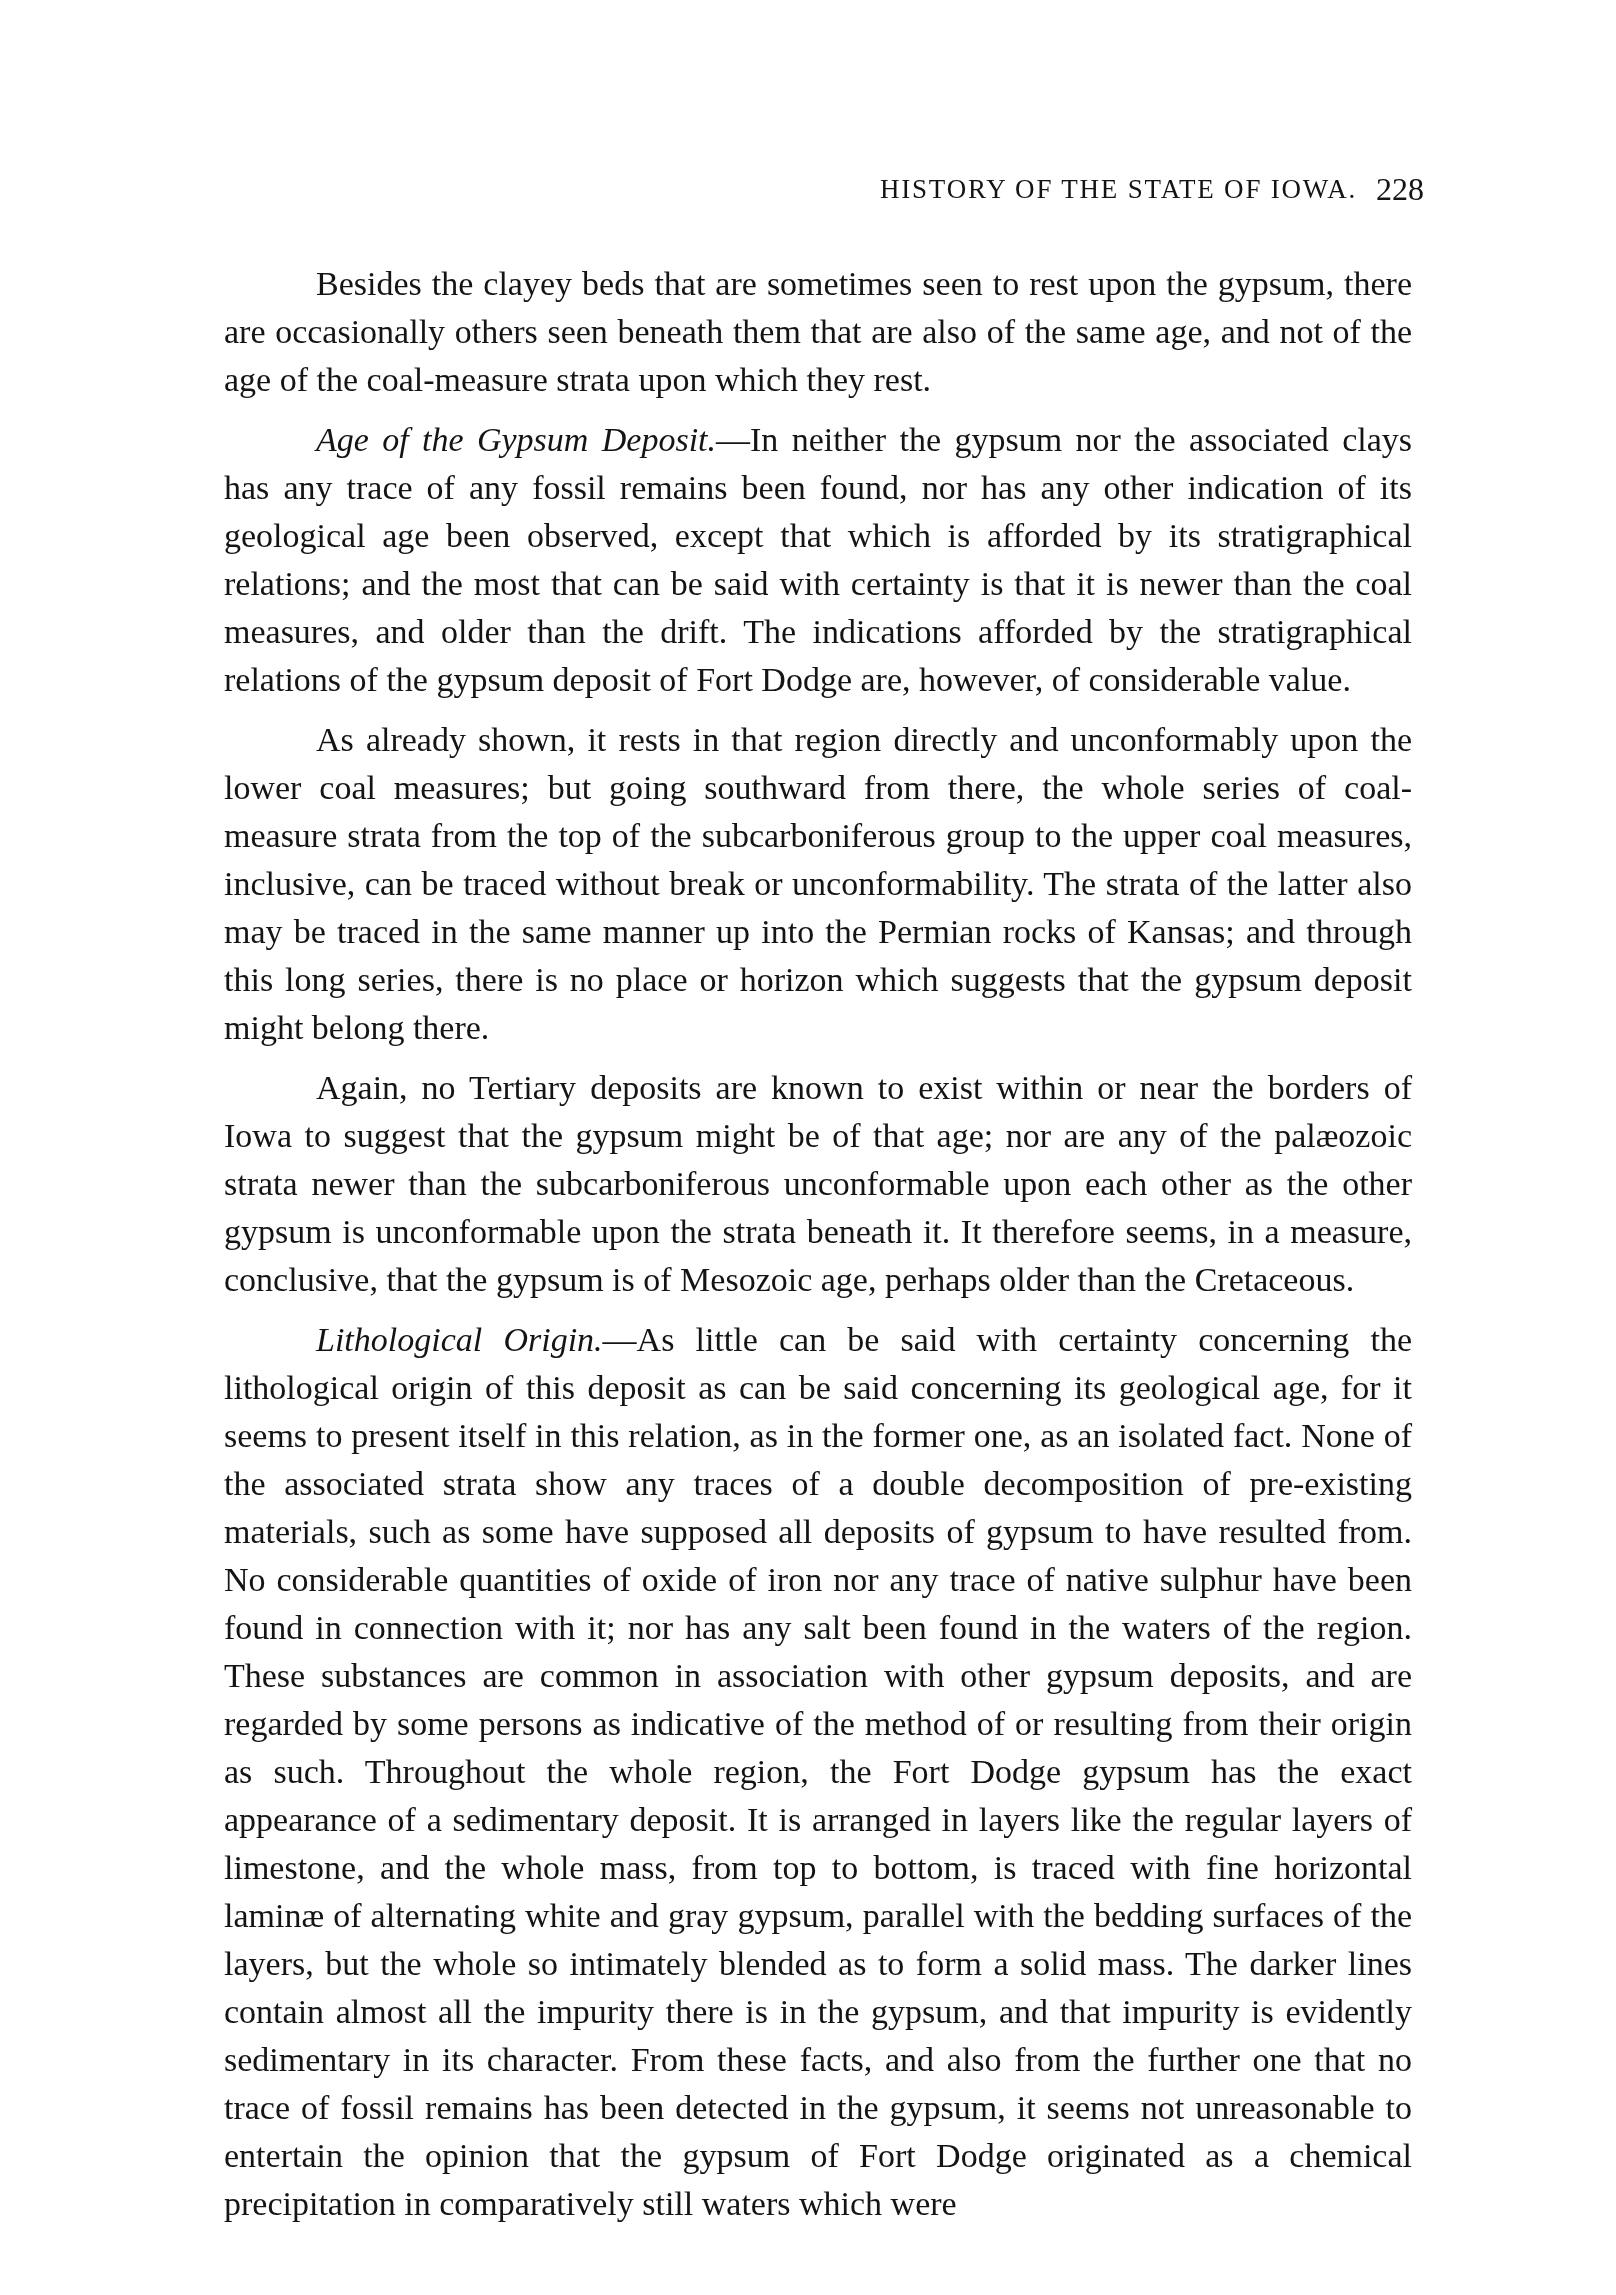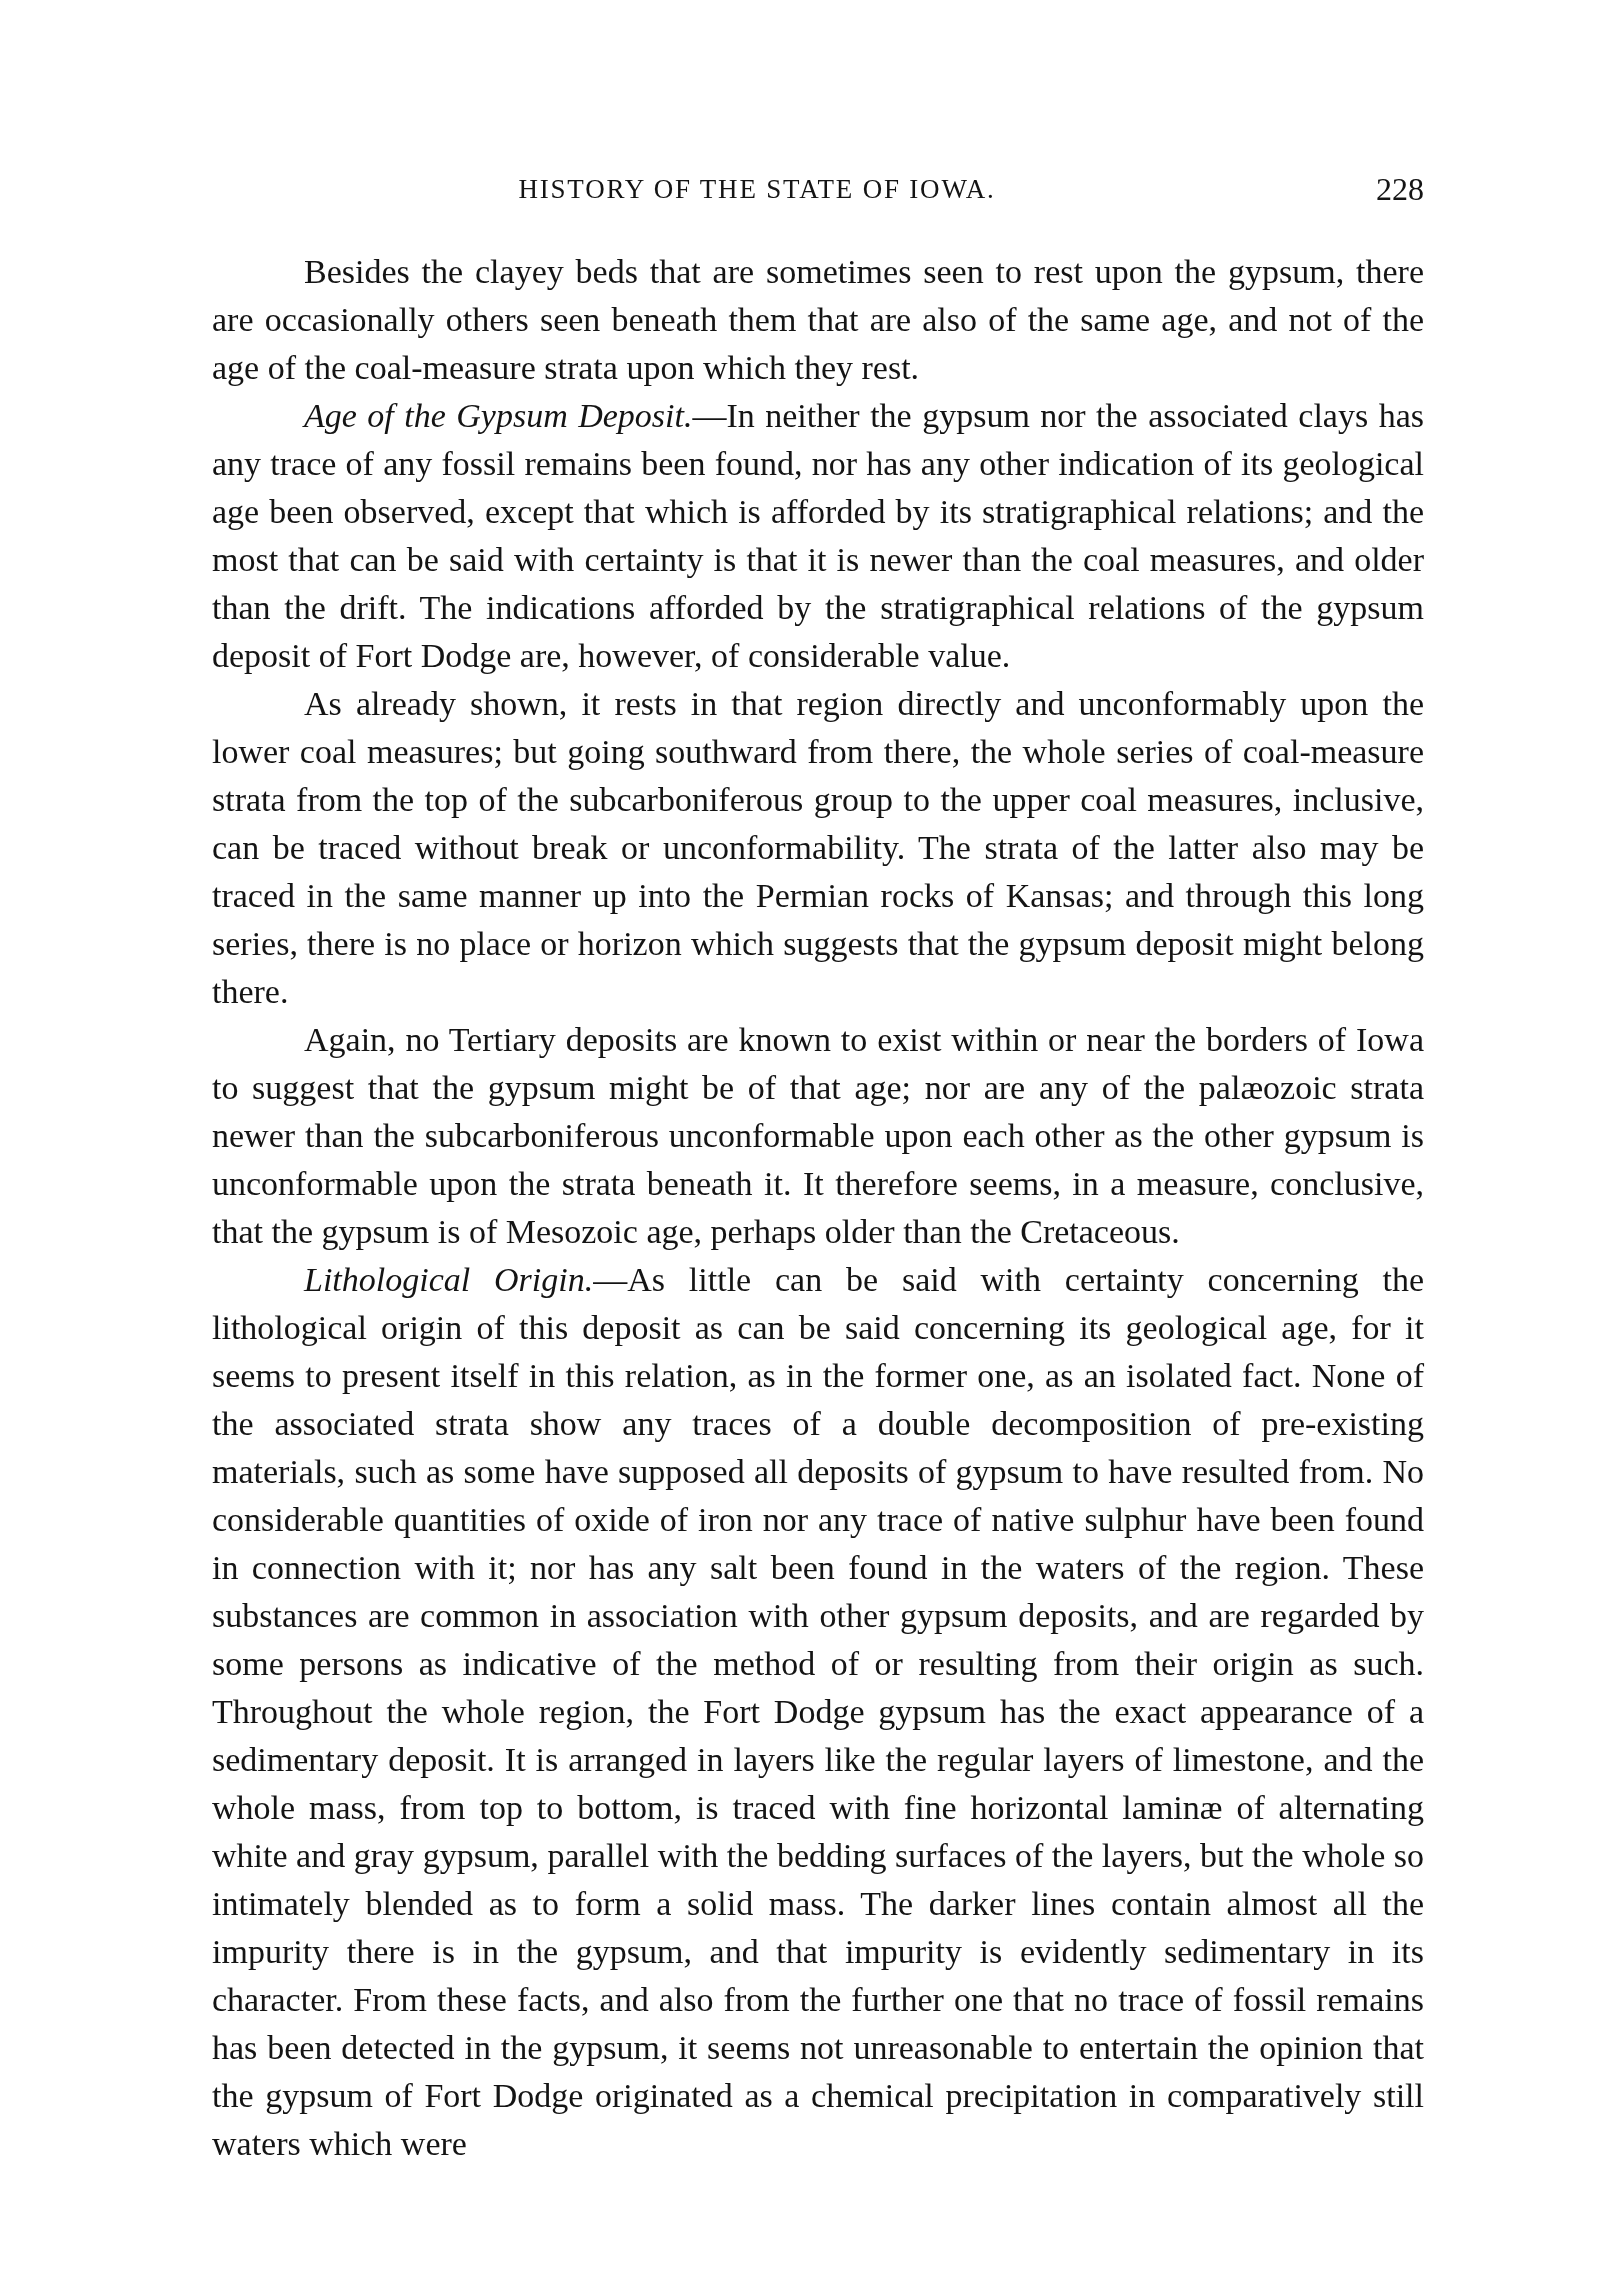--- a/index.html
+++ b/index.html
@@ -26,21 +26,21 @@
     top: 174px;
     left: 0;
     width: 1212px;
     height: 37px;
   }
   .running-title {
     position: absolute;
     left: 0;
     right: 12px;
     top: 0;
-    text-align: center;
+    text-align: right;
     font-size: 27px;
     letter-spacing: 1.8px;
     font-variant: small-caps;
     text-transform: uppercase;
     transform: translateX(-55px);
   }
   .page-number {
     position: absolute;
     right: 0;
     top: -2.8px;
@@ -50,21 +50,21 @@
     position: absolute;
     top: 248px;
     left: 0;
     width: 1212px;
     font-size: 34px;
     line-height: 48px;
     text-align: justify;
     hyphens: manual;
   }
   .body-text p {
-    margin: 0;
+    margin: 12px;
     text-indent: 92px;
   }
   .body-text p.first {
     text-indent: 92px;
   }
   .body-text em {
     font-style: italic;
   }
 </style>
 </head>

